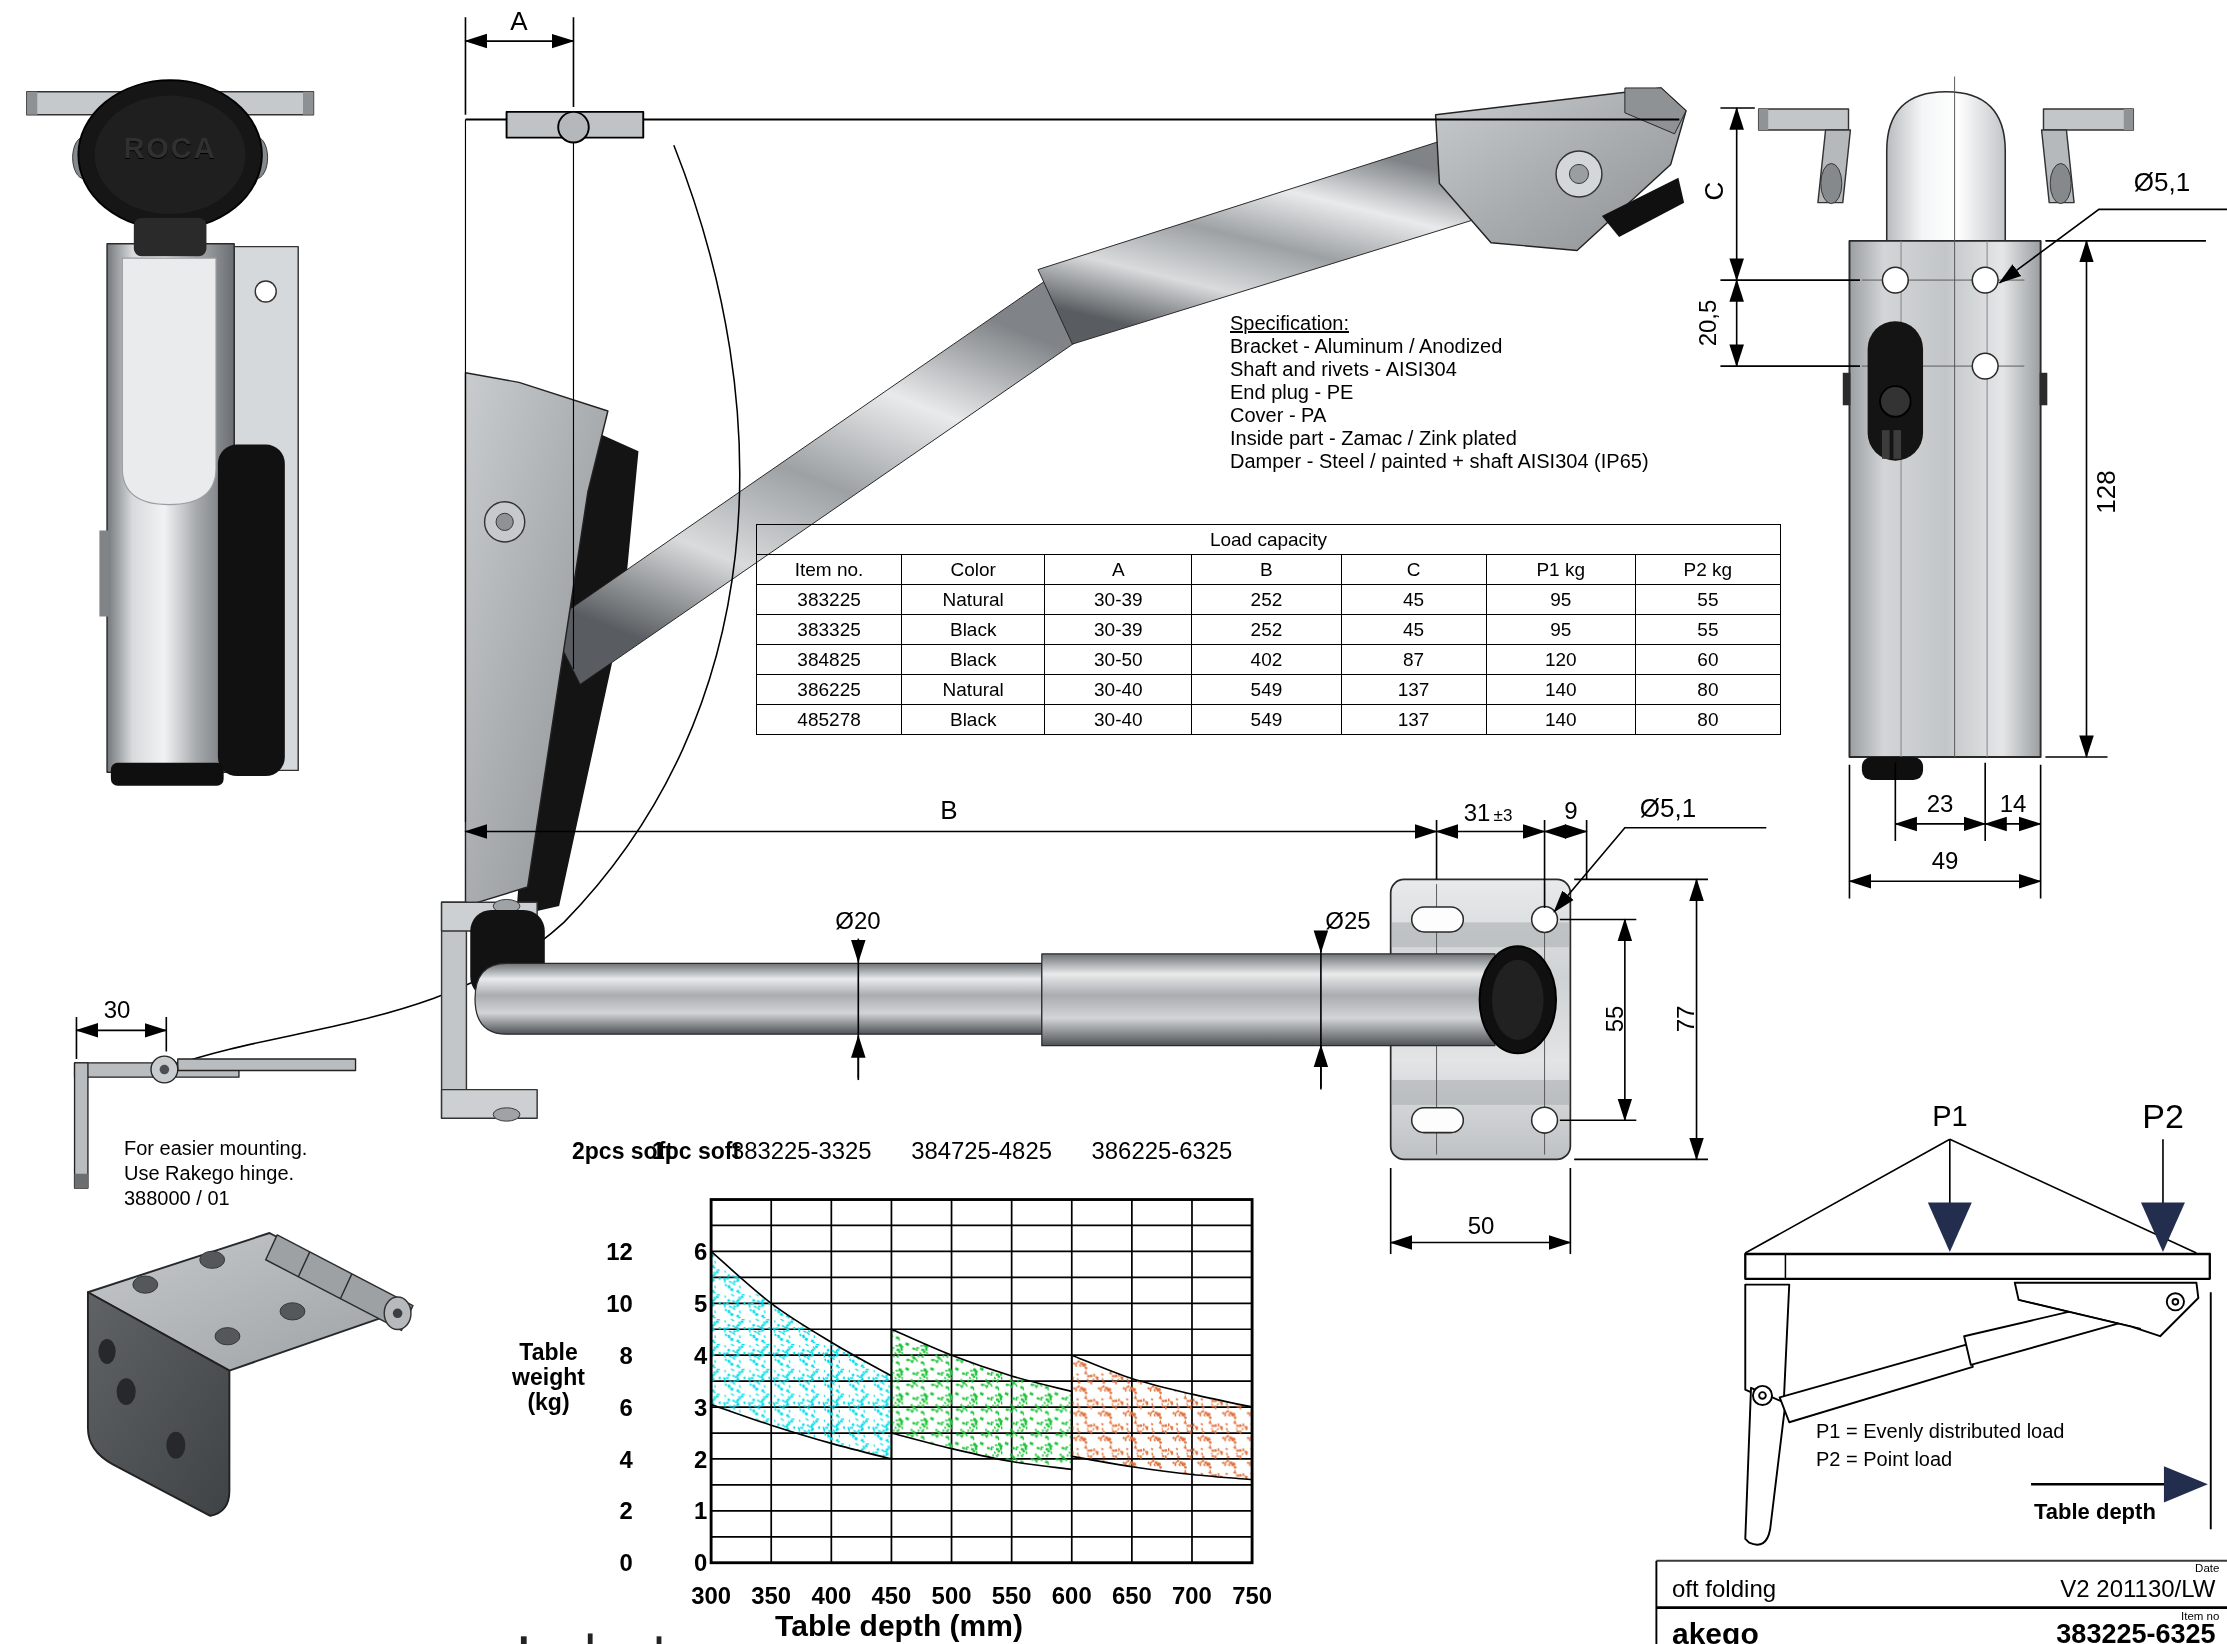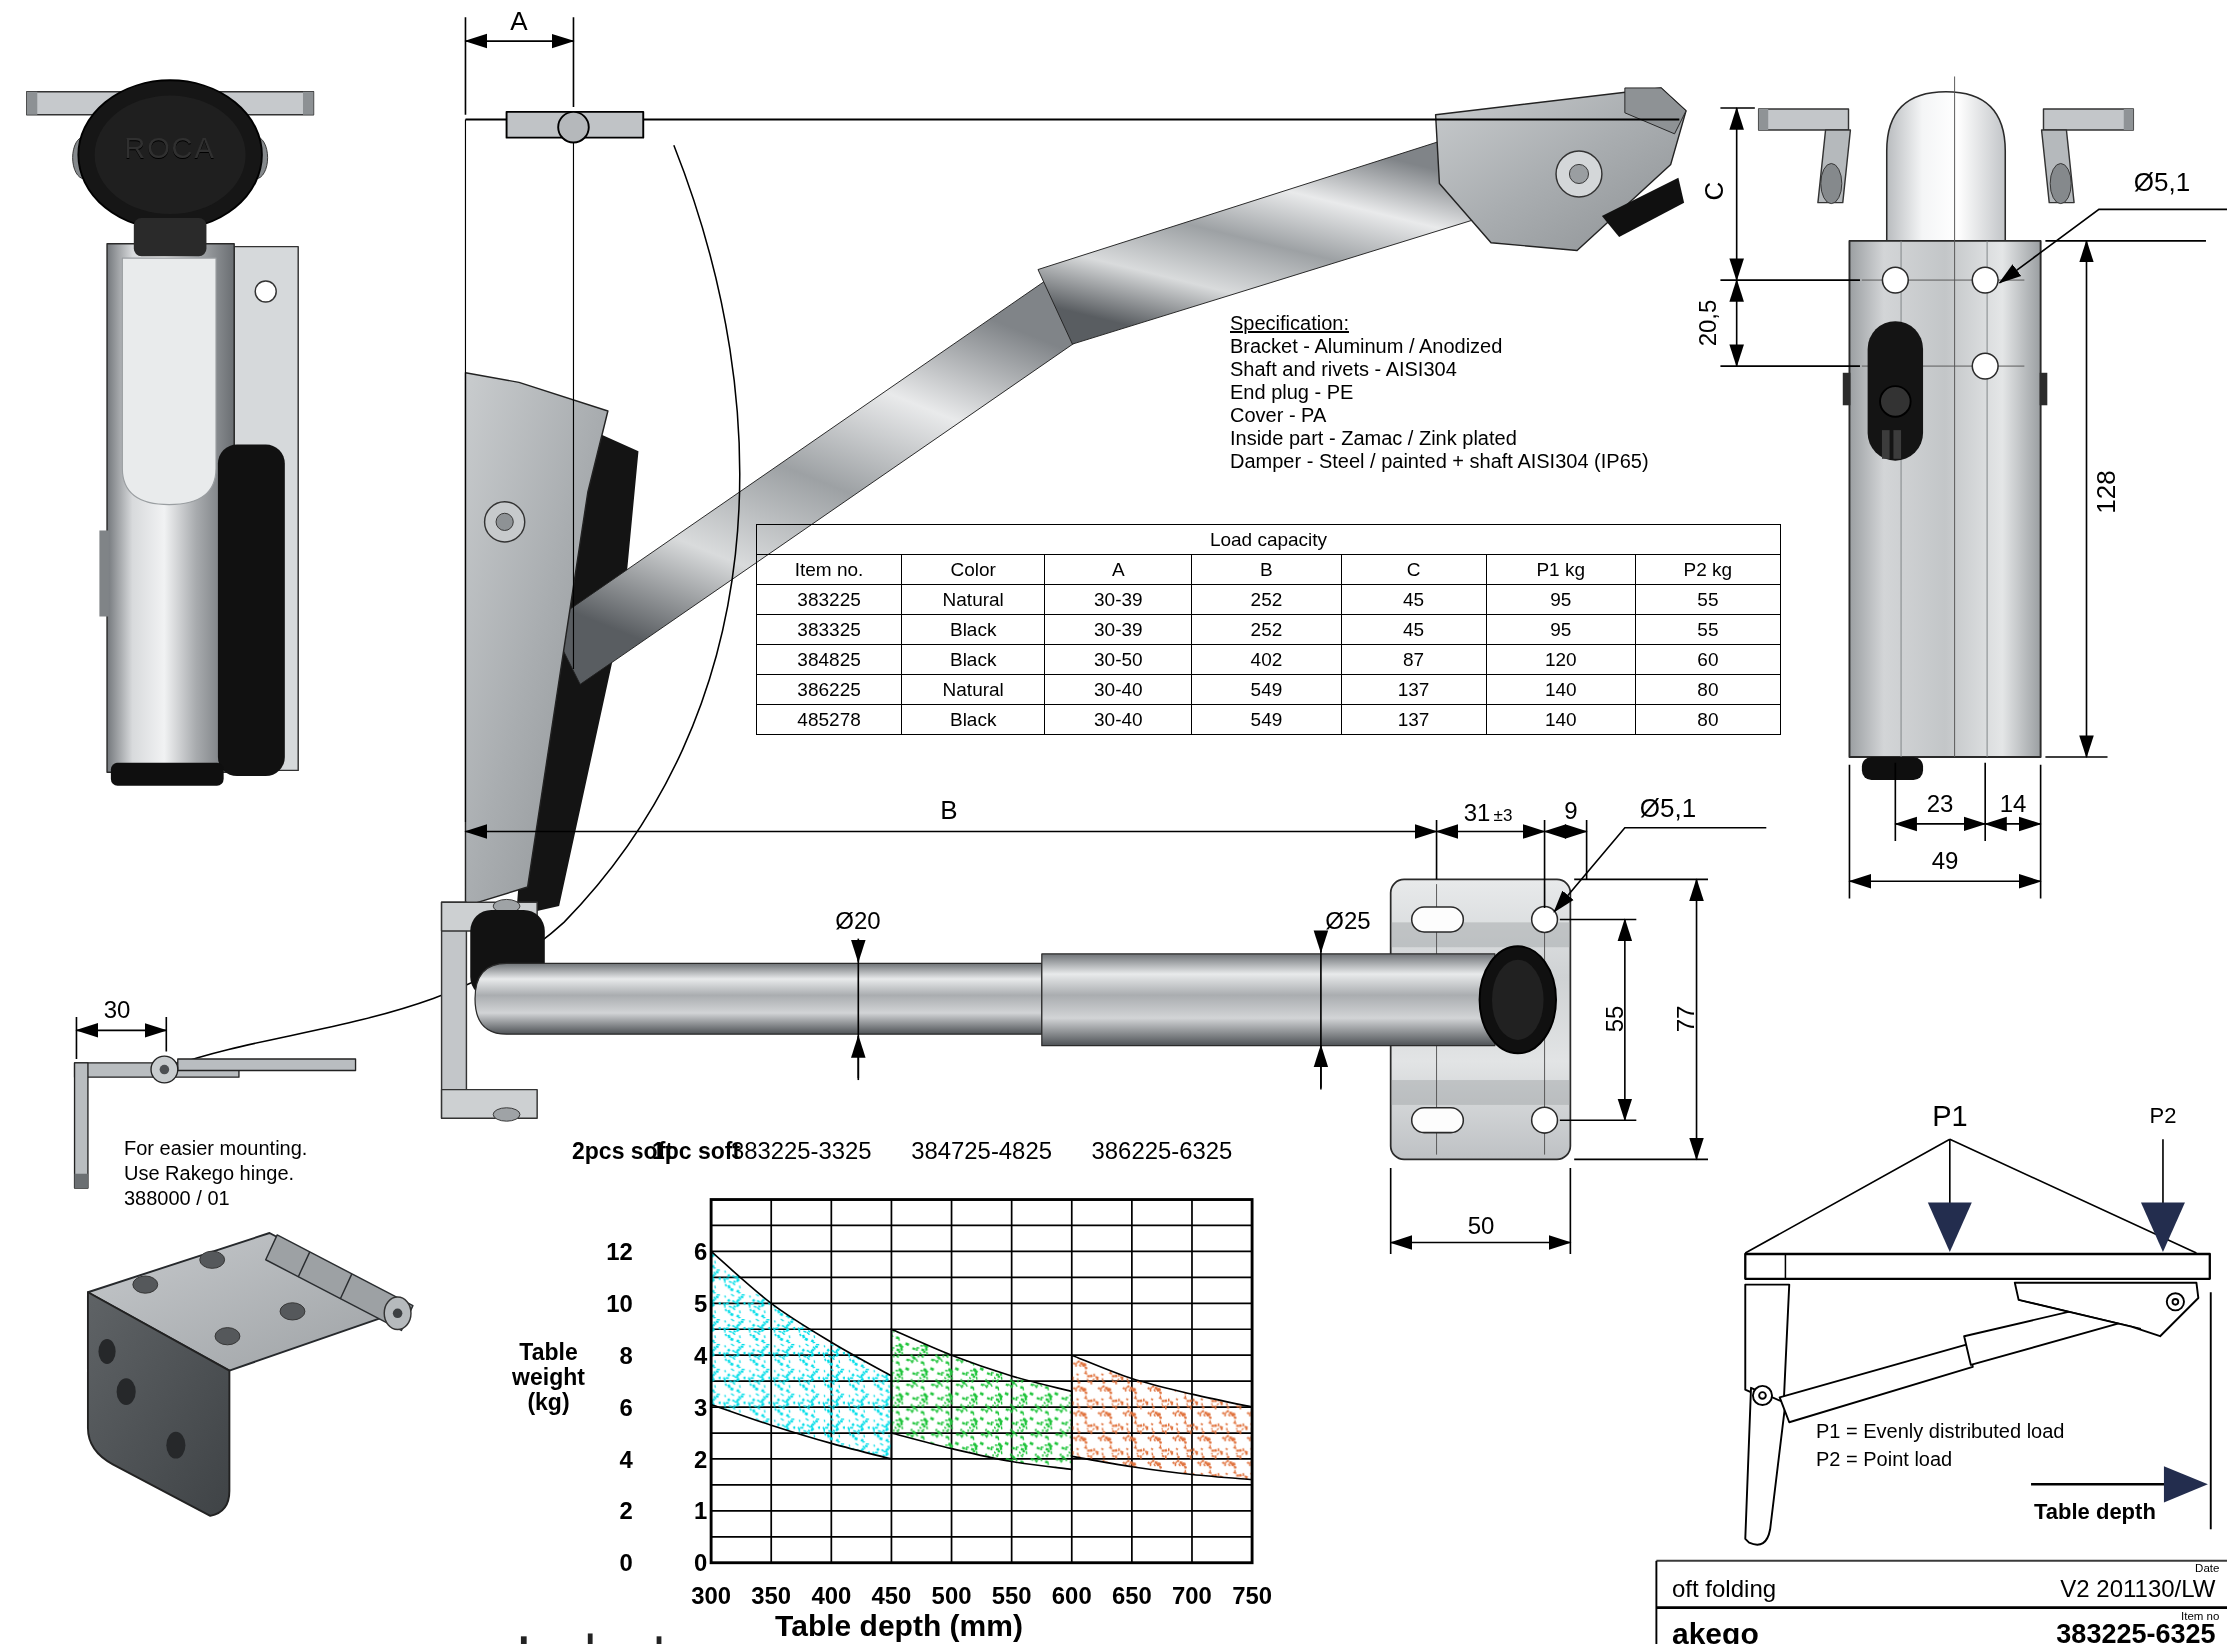--- a/index.html
+++ b/index.html
@@ -449,21 +449,21 @@
 <span class="lbl ctr dimS" style="left:858px;top:921px;">Ø20</span>
 <span class="lbl ctr dimS" style="left:1348px;top:921px;">Ø25</span>
 <span class="lbl ctr" style="left:1488px;top:813px;"><span class="dimS">31</span> <span style="font-size:17px;">±3</span></span>
 <span class="lbl ctr dimS" style="left:1571px;top:811px;">9</span>
 <span class="lbl ctr dim" style="left:1668px;top:808px;">Ø5,1</span>
 <span class="lbl rot dimS" style="left:1615px;top:1019px;">55</span>
 <span class="lbl rot dimS" style="left:1686px;top:1019px;">77</span>
 <span class="lbl ctr dimS" style="left:1481px;top:1226px;">50</span>
 <span class="lbl ctr dimS" style="left:117px;top:1010px;">30</span>
 
-<span class="lbl ctr" style="left:170px;top:148px;font-size:29px;font-weight:normal;letter-spacing:1.9px;color:#303030;text-shadow:0 1px 0 #000;">ROCA</span>
+<span class="lbl ctr" style="left:170px;top:148px;font-size:29px;font-weight:bold;letter-spacing:1.9px;color:#303030;text-shadow:0 1px 0 #000;">ROCA</span>
 
 <div class="lbl spec" style="left:1230px;top:312px;">
   <div class="t">Specification:</div>
   <div>Bracket - Aluminum / Anodized</div>
   <div>Shaft and rivets - AISI304</div>
   <div>End plug - PE</div>
   <div>Cover - PA</div>
   <div>Inside part - Zamac / Zink plated</div>
   <div>Damper - Steel / painted + shaft AISI304 (IP65)</div>
 </div>
@@ -546,21 +546,21 @@
         </tr>
       </tbody>
 </table>
 
 <div class="lbl cht-side" style="left:572px;top:1139px;width:69px;">2pcs soft</div>
 <div class="lbl cht-side" style="left:652px;top:1139px;width:57px;">1pc soft</div>
 <div class="lbl cht-side" style="left:495px;top:1340px;width:107px;white-space:normal;">Table weight (kg)</div>
 <span class="lbl ctr bold" style="left:899px;top:1626px;font-size:30px;">Table depth (mm)</span>
 
 <span class="lbl ctr bold" style="left:1950px;top:1116px;font-size:29px;font-weight:normal;">P1</span>
-<span class="lbl ctr bold" style="left:2163px;top:1116px;font-size:22px;font-weight:normal;">P2</span>
+<span class="lbl ctr bold" style="left:2163px;top:1116px;font-size:34px;font-weight:normal;">P2</span>
 <div class="lbl" style="left:1816px;top:1417px;font-size:20px;line-height:28px;">
   <div>P1 = Evenly distributed load</div>
   <div>P2 = Point load</div>
 </div>
 <span class="lbl bold" style="left:2034px;top:1499px;font-size:22px;">Table depth</span>
 
 <span class="lbl" style="right:7.6px;top:1562px;font-size:11.5px;text-align:right;">Date</span>
 <span class="lbl" style="left:1672px;top:1575px;font-size:24px;">oft folding</span>
 <span class="lbl" style="right:11.5px;top:1575px;font-size:24px;text-align:right;">V2 201130/LW</span>
 <span class="lbl" style="right:7.6px;top:1610px;font-size:11.5px;text-align:right;">Item no</span>

